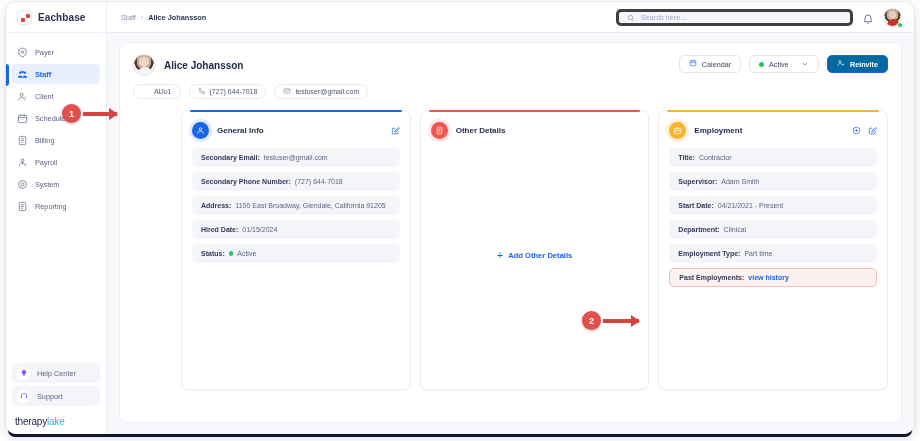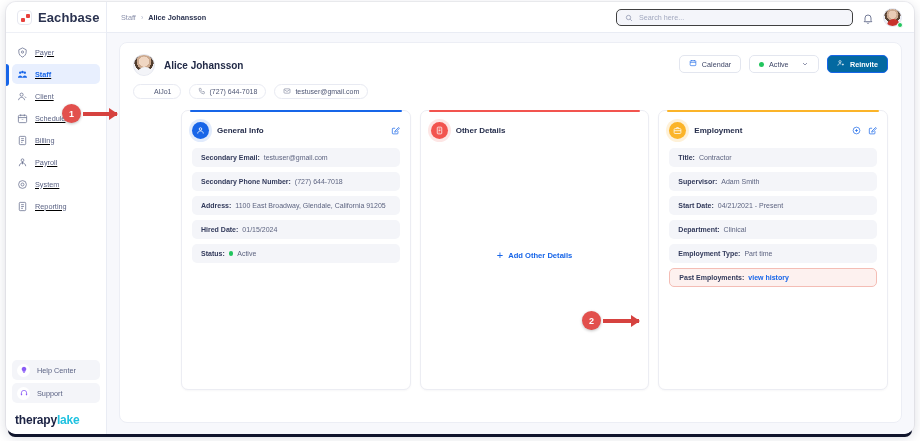--- a/index.html
+++ b/index.html
@@ -55,27 +55,26 @@
   }
   .brand-mark::before {
     content:""; position: absolute; left: 3px; top: 7px;
     width: 4px; height: 4px; background: #e8413c; border-radius: 1px;
   }
   .brand-mark::after {
     content:""; position: absolute; left: 7.5px; top: 3px;
     width: 4px; height: 4px; background: #e8413c; border-radius: 1px;
   }
   .brand-name {
-    font-size: 13px; font-weight: bold; color: #2b3350; letter-spacing: .1px;
+    font-size: 10px; font-weight: bold; color: #2b3350; letter-spacing: .1px;
   }
   .nav {
     padding: 9px 6px 0 6px;
     display: flex; flex-direction: column; gap: 2px;
     flex: 1;
-    text-decoration: underline;
   }
   .nav-item {
     height: 20px;
     display: flex; align-items: center; gap: 7px;
     padding: 0 5px;
     border-radius: 5px;
     color: #5b6384;
     font-size: 7.3px;
     cursor: pointer;
     position: relative;
@@ -94,21 +93,21 @@
   }
   .nav-bottom .nav-item { background: #f4f5f9; }
   .nav-bottom .ico-circle {
     width: 13px; height: 13px; border-radius: 50%;
     background: #ffffff; display:flex; align-items:center; justify-content:center;
     flex: none;
   }
   .nav-bottom .ico-circle svg { width: 8px; height: 8px; display:block; }
   .logo-foot {
     padding: 6px 0 7px 9px;
-    font-size: 12px; font-weight: bold; letter-spacing: -.2px;
+    font-size: 10px; font-weight: normal; letter-spacing: -.2px;
   }
   .logo-foot .a { color: #1b2243; }
   .logo-foot .b { color: #1fc2e0; }
 
   
   .main {
     flex: 1; display: flex; flex-direction: column;
     background: #f7f8fc; min-width: 0;
   }
   .topbar {
@@ -120,21 +119,21 @@
   }
   .crumb { display: flex; align-items: center; gap: 5px; font-size: 7.3px; }
   .crumb .c1 { color: #8b91ab; }
   .crumb .sep { color: #b4b9cc; font-size: 7px; }
   .crumb .c2 { color: #2b3350; font-weight: bold; }
   .topbar-right {
     margin-left: auto; display: flex; align-items: center; gap: 9px;
   }
   .search {
     width: 237px; height: 17px;
-    background: #f4f5fa; border: 1px solid #404040;
+    background: #f4f5fa; border: 3px solid #404040;
     border-radius: 5px;
     display: flex; align-items: center; gap: 6px;
     padding: 0 8px;
   }
   .search svg { width: 8px; height: 8px; flex: none; }
   .search input {
     border: none; background: transparent; outline: none;
     font-family: inherit; font-size: 7.2px; color: #3c4363; width: 100%;
   }
   .search input::placeholder { color: #a2a8bf; }

